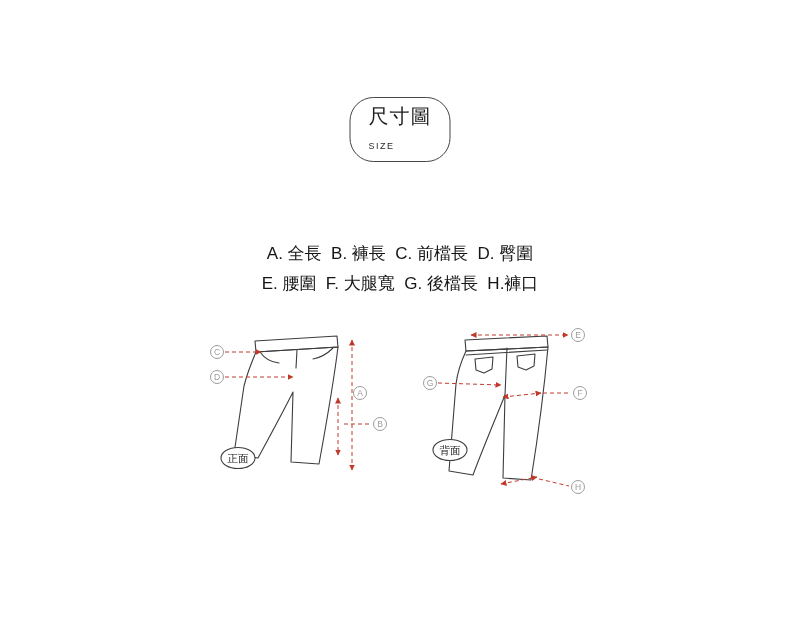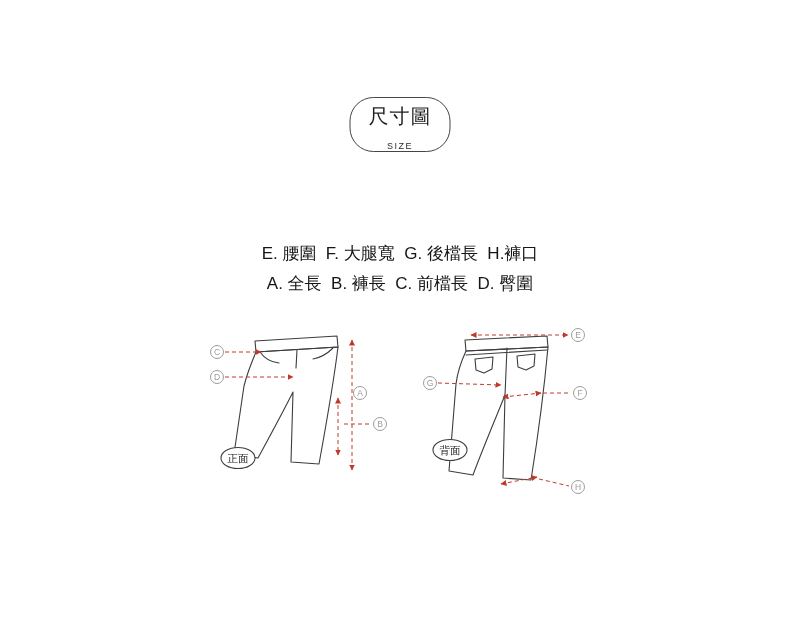--- a/index.html
+++ b/index.html
@@ -13,23 +13,23 @@
     background: #ffffff;
     overflow: hidden;
   }
   .badge {
     position: absolute;
     top: 97px;
     left: 50%;
     transform: translateX(-50%);
     border: 1.6px solid #454545;
     border-radius: 24px;
-    padding: 6px 18px 0;
+    padding: 6px 18px 10px;
     min-width: 92px;
-    text-align: center;
+    text-align: left;
     background: #ffffff;
   }
   .badge-title {
     font-size: 20px;
     color: #1c1c1c;
     letter-spacing: 1px;
     line-height: 24px;
   }
   .badge-sub {
     font-size: 9px;
@@ -60,22 +60,22 @@
 <body>
 
 <div class="page">
 
   <div class="badge">
     <div class="badge-title">尺寸圖</div>
     <div class="badge-sub">SIZE</div>
   </div>
 
   <div class="legend">
+    <div class="legend-line">A. 全長  B. 褲長  C. 前檔長  D. 臀圍</div>
     <div class="legend-line">E. 腰圍  F. 大腿寬  G. 後檔長  H.褲口</div>
-    <div class="legend-line">A. 全長  B. 褲長  C. 前檔長  D. 臀圍</div>
   </div>
 
   <svg id="front-view" class="view" width="195" height="160" viewBox="0 0 195 160">
     <defs>
       <marker id="arrow-f" markerWidth="7" markerHeight="7" refX="5.5" refY="3" orient="auto-start-reverse" markerUnits="userSpaceOnUse">
         <path d="M0,0 L6,3 L0,6 Z" fill="#bf3a2a"></path>
       </marker>
     </defs>
 
     <g fill="none" stroke-width="1.1" stroke-linejoin="round" stroke-linecap="round" stroke="#3d3d3d">

